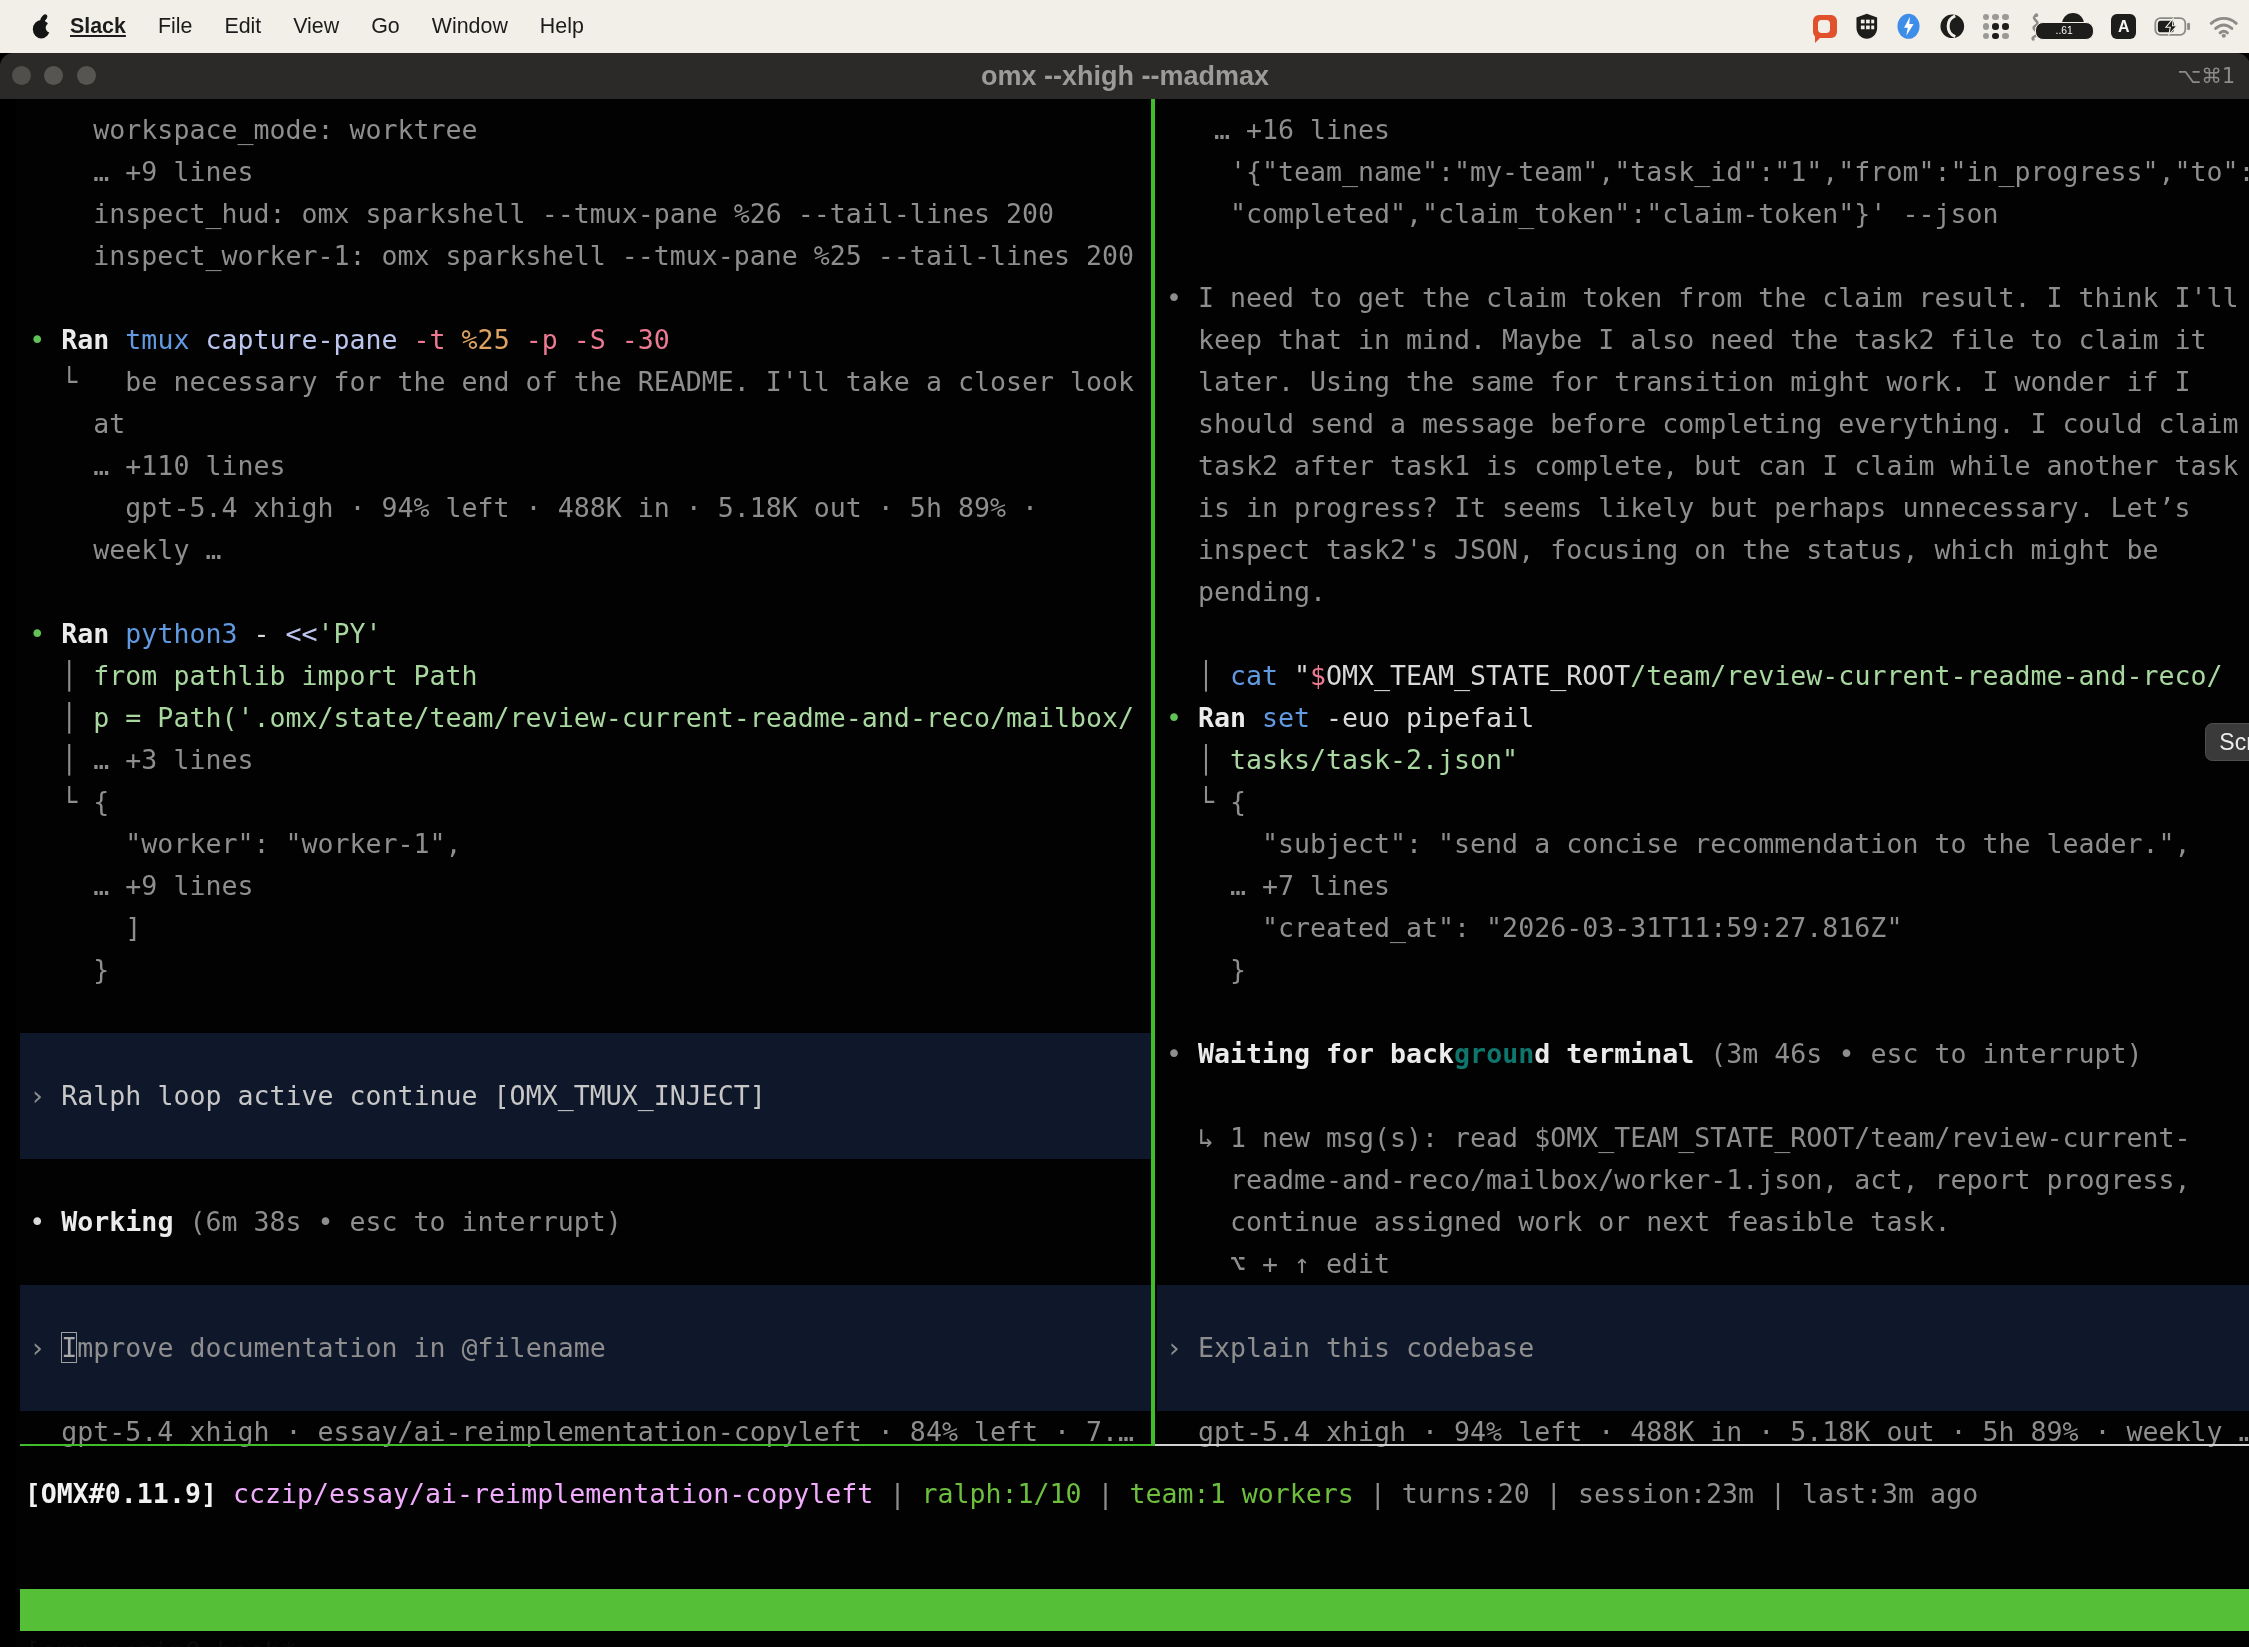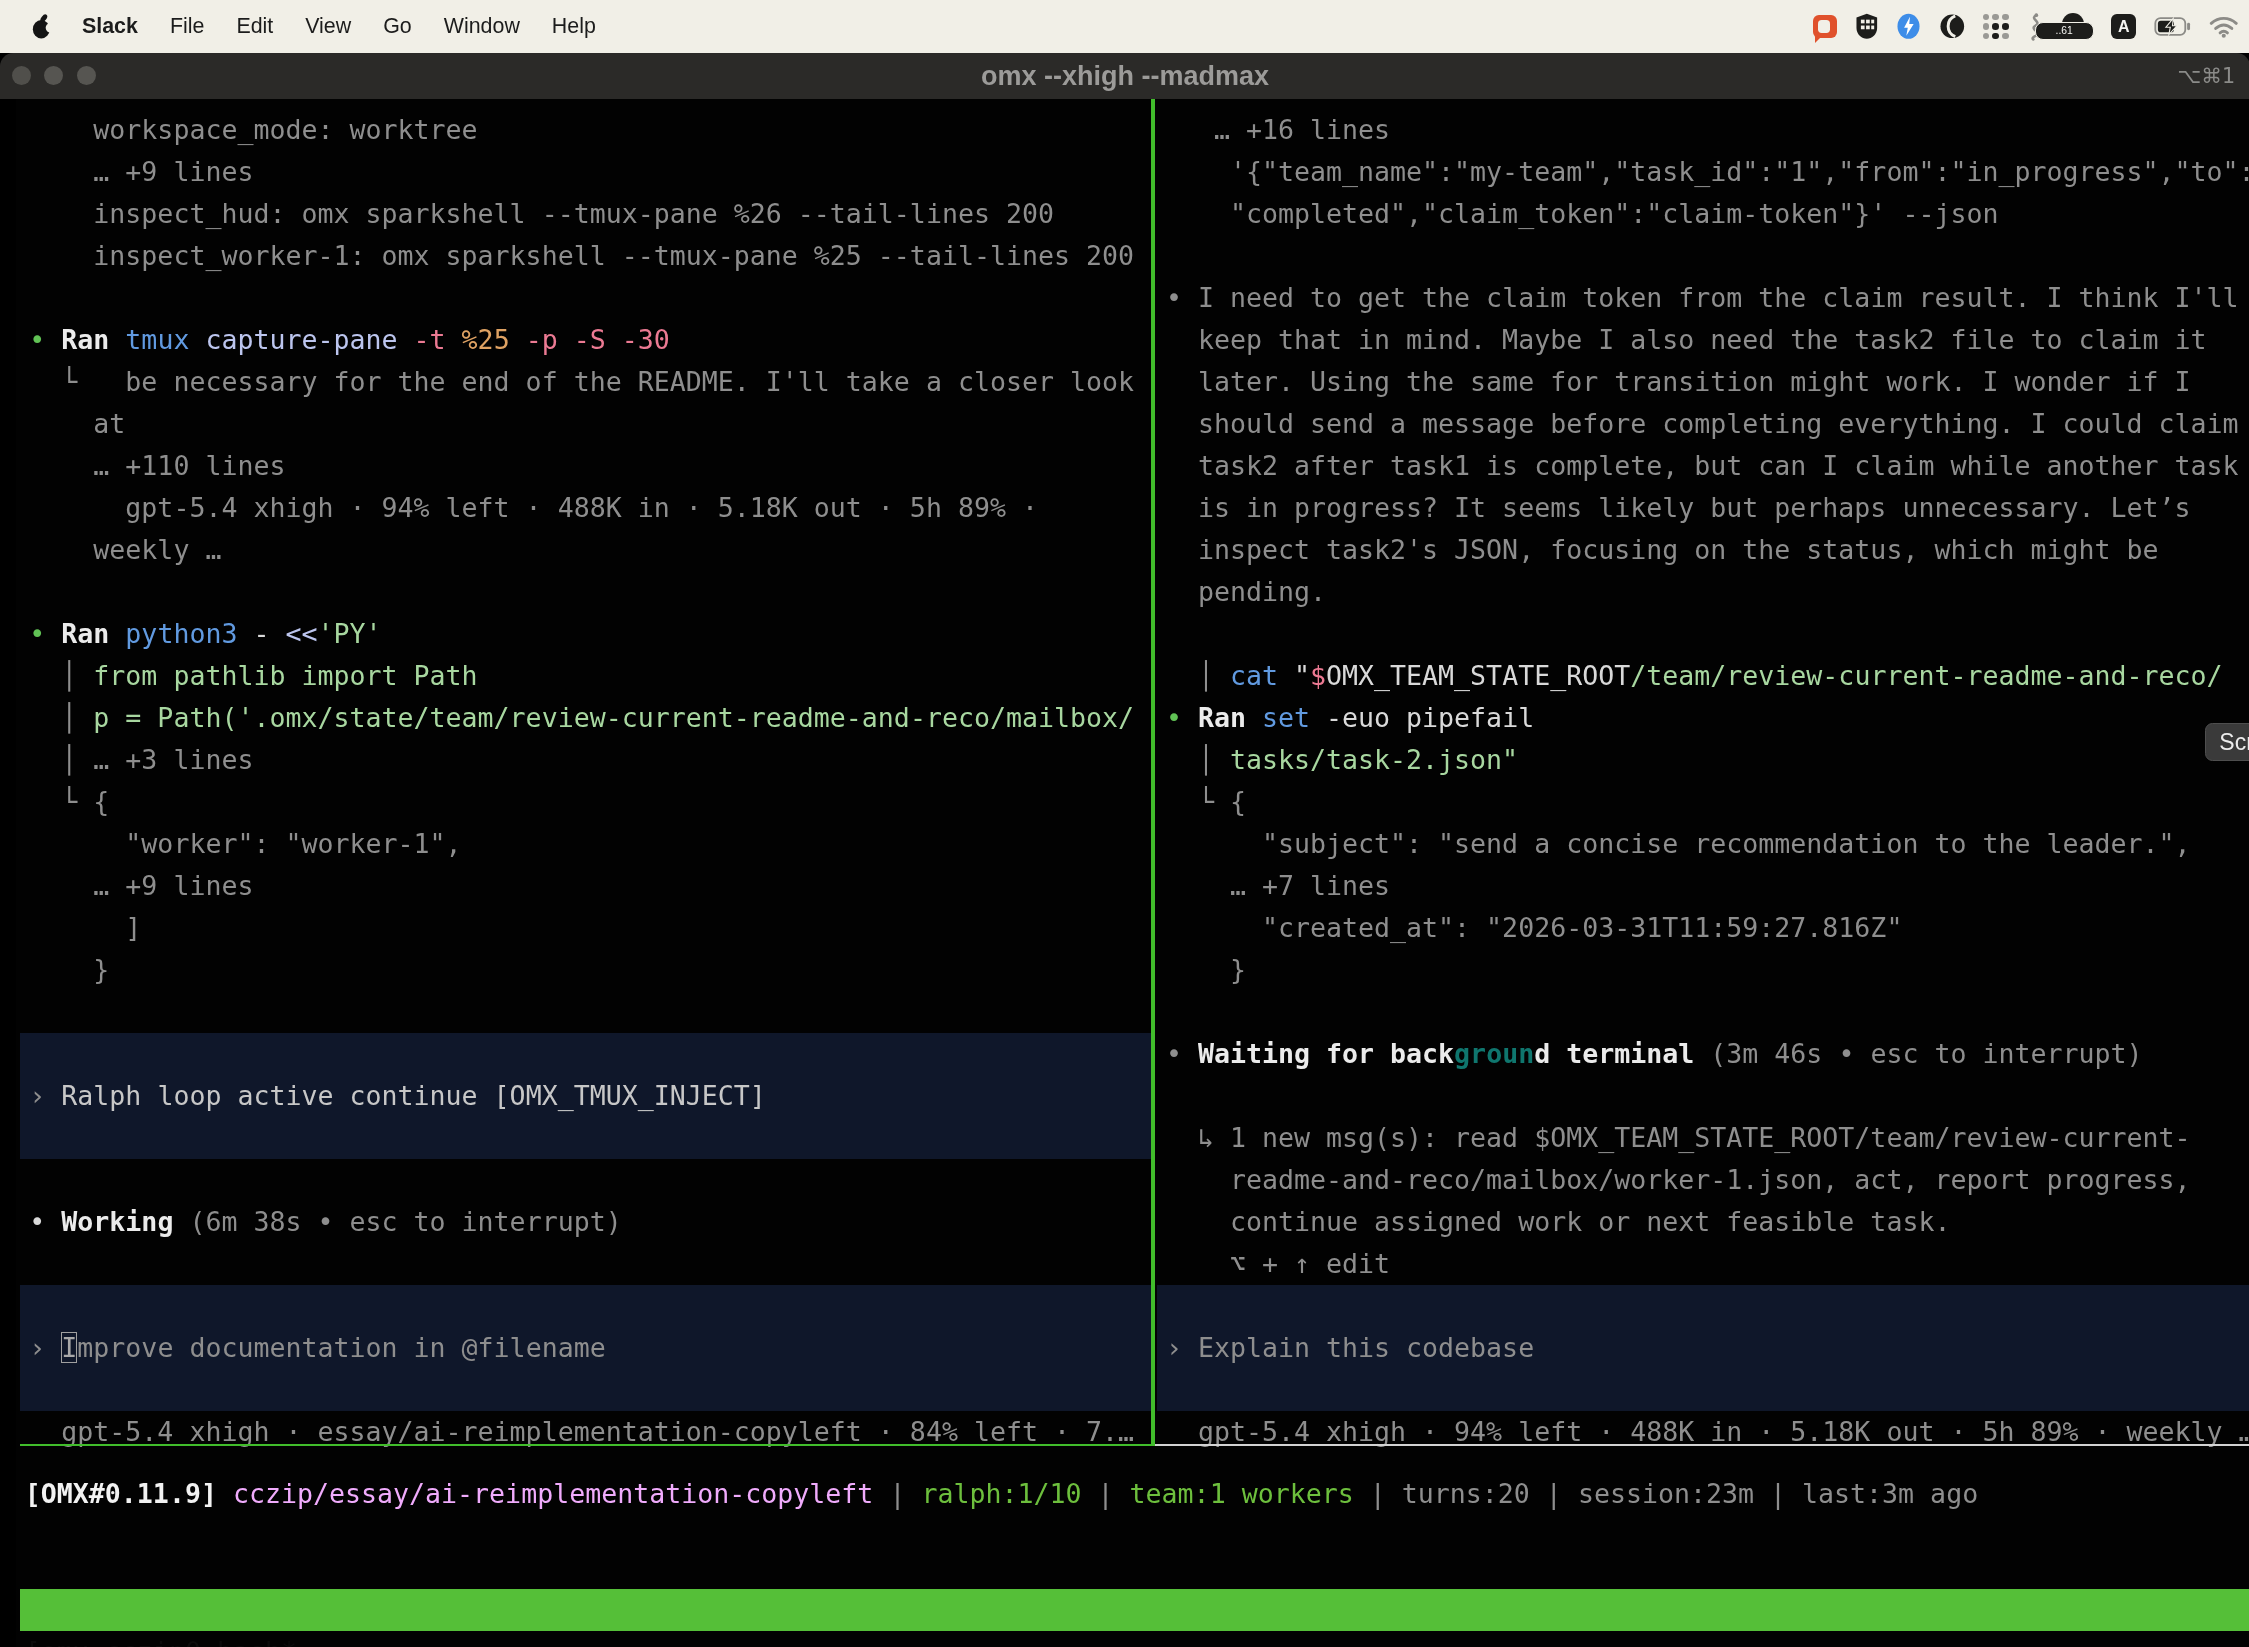--- a/index.html
+++ b/index.html
@@ -2,21 +2,21 @@
 <html style="font-size:11.8px"><head>
 <meta charset="utf-8">
 <style>
   html,body{margin:0;padding:0;background:#000;}
   body{width:2250px;height:1648px;position:relative;overflow:hidden;font-family:"DejaVu Sans Mono","DejaVu Sans",monospace;}
 
   
   .menubar{position:absolute;left:0;top:0;width:2250px;height:53px;background:#f1efe7;display:flex;align-items:center;font-family:"Liberation Sans",sans-serif;font-size:21.4px;color:#1c1c1c;}
   .apple{margin-left:31px;display:flex;align-items:center;}
   .mi{margin-left:32px;}
-  .mi.appname{font-weight:bold;margin-left:29px;}
+  .mi.appname{font-weight:bold;margin-left:17px;text-decoration:underline;}
   .statusicons{position:absolute;right:11.8px;top:0;height:53px;display:flex;align-items:center;gap:17.7px;}
   .sic{display:flex;align-items:center;justify-content:center;}
   .ic-chat{width:23.6px;height:23.6px;background:#e0512c;border-radius:5.9px;position:relative;}
   .ic-chat:after{content:"";position:absolute;left:5.2px;top:5.2px;width:11.8px;height:13.3px;background:#f1efe7;border-radius:3.7px;}
   .ic-chat:before{content:"";position:absolute;left:2.2px;bottom:-4.4px;border:5.2px solid transparent;border-top-color:#e0512c;border-left-color:#e0512c;}
   .dotgrid{display:grid;grid-template-columns:repeat(3,6.6px);grid-template-rows:repeat(3,6.6px);gap:3px;}
   .dotgrid span{width:6.6px;height:6.6px;border-radius:50%;}
   .dg-g{background:#9a9995;}
   .dg-b{background:#1d1d1b;}
   .ic-meter{position:relative;width:32px;height:26.6px;}

